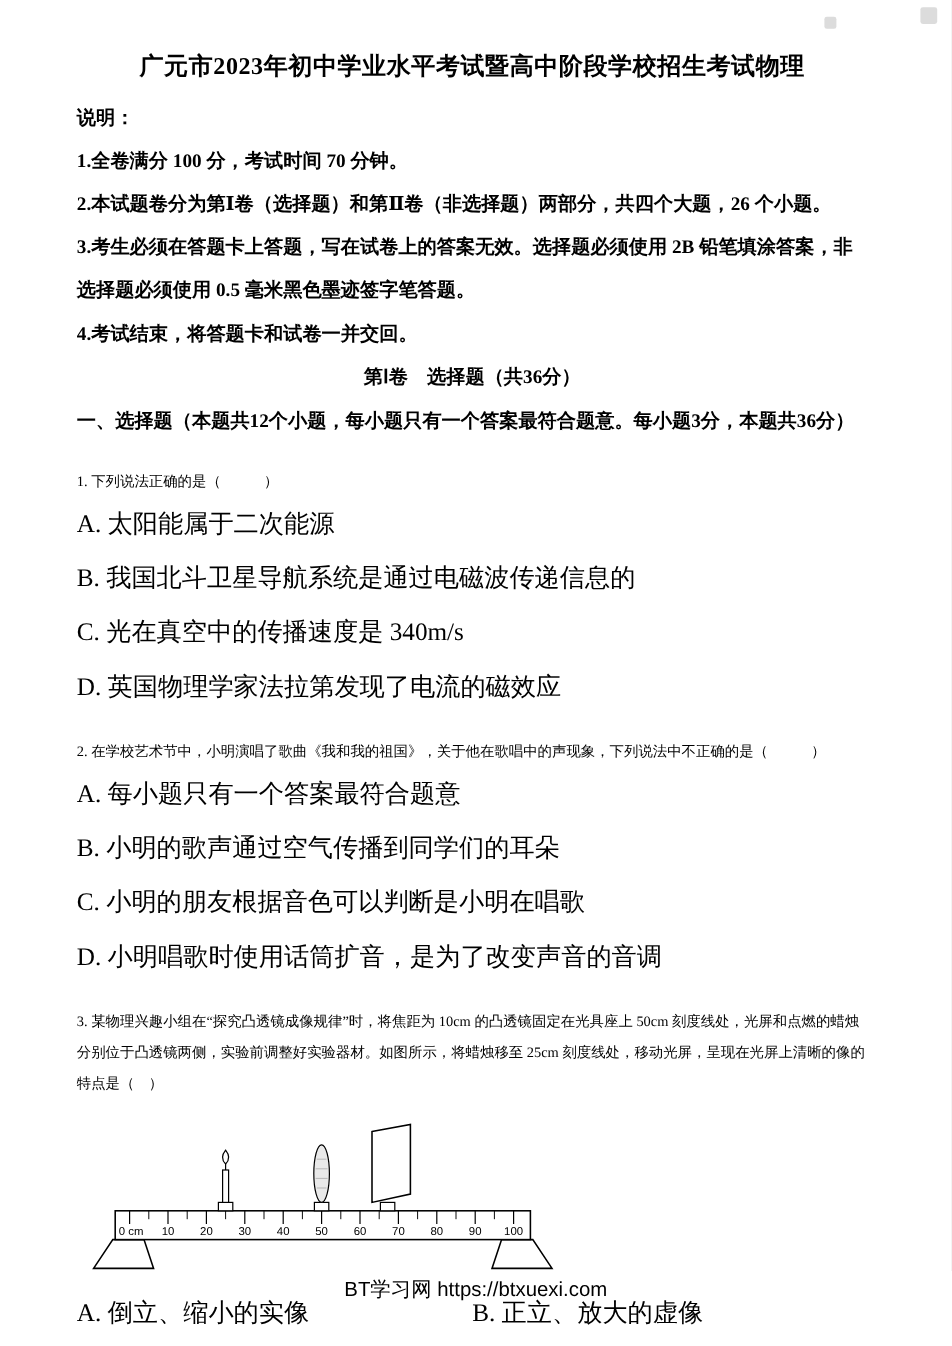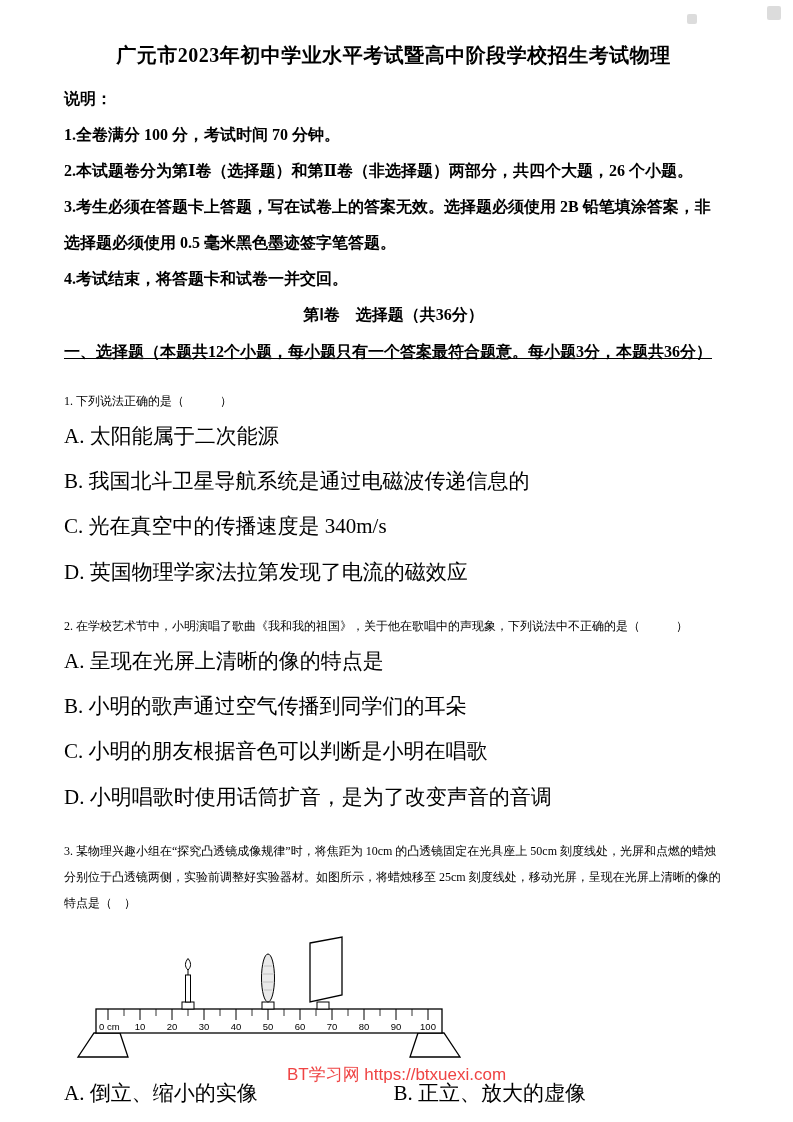--- a/index.html
+++ b/index.html
@@ -18,29 +18,29 @@
   .mark-a { top:6px;  right:12px; width:14px; height:14px; }
   .mark-b { top:14px; right:96px; width:10px; height:10px; }
 
   h1.title {
     font-size:20px; font-weight:bold; text-align:center;
     margin:16px 0 12px 0; letter-spacing:.5px;
   }
   p { margin:0; }
   .note { font-weight:bold; font-size:16px; line-height:2.25; }
   .volume-heading { font-weight:bold; font-size:16px; text-align:center; line-height:2.3;font-family:Liberation Serif, serif; }
-  .part-heading { font-weight:bold; font-size:16px; line-height:2.25;text-decoration:underline; }
+  .part-heading { font-weight:bold; font-size:16px; line-height:2.25; }
   .stem   { font-size:12px; line-height:2.2; margin-top:18px; }
   .option { font-size:21px; line-height:2.15; }
   .question { margin-top:4px; }
   .figure-wrap { margin:6px 0 4px 4px; }
   .opt-grid { display:grid; grid-template-columns:50% 50%; }
   .footer-watermark {
     position:absolute; left:0; right:0; bottom:36px;
-    text-align:center; color:#ef4444;
+    text-align:center; color:#000000;
     font-family:"Liberation Sans","DejaVu Sans",sans-serif;
     font-size:17px;
   }
   svg text { font-family:"Liberation Sans","DejaVu Sans",sans-serif; }
 </style>
 </head>
 <body>
 
 <div class="page">
 
@@ -61,21 +61,21 @@
   <div class="question">
     <p class="stem">1. 下列说法正确的是（　　　）</p>
     <p class="option">A. 太阳能属于二次能源</p>
     <p class="option">B. 我国北斗卫星导航系统是通过电磁波传递信息的</p>
     <p class="option">C. 光在真空中的传播速度是 340m/s</p>
     <p class="option">D. 英国物理学家法拉第发现了电流的磁效应</p>
   </div>
 
   <div class="question">
     <p class="stem">2. 在学校艺术节中，小明演唱了歌曲《我和我的祖国》，关于他在歌唱中的声现象，下列说法中不正确的是（　　　）</p>
-    <p class="option">A. 呈现在光屏上清晰的像的特点是</p>
+    <p class="option">A. 每小题只有一个答案最符合题意</p>
     <p class="option">B. 小明的歌声通过空气传播到同学们的耳朵</p>
     <p class="option">C. 小明的朋友根据音色可以判断是小明在唱歌</p>
     <p class="option">D. 小明唱歌时使用话筒扩音，是为了改变声音的音调</p>
   </div>
 
   <div class="question">
     <p class="stem">3. 某物理兴趣小组在“探究凸透镜成像规律”时，将焦距为 10cm 的凸透镜固定在光具座上 50cm 刻度线处，光屏和点燃的蜡烛分别位于凸透镜两侧，实验前调整好实验器材。如图所示，将蜡烛移至 25cm 刻度线处，移动光屏，呈现在光屏上清晰的像的特点是（　）</p>
 
     <div class="figure-wrap">
       <svg viewBox="0 0 400 140" width="400" height="140">

